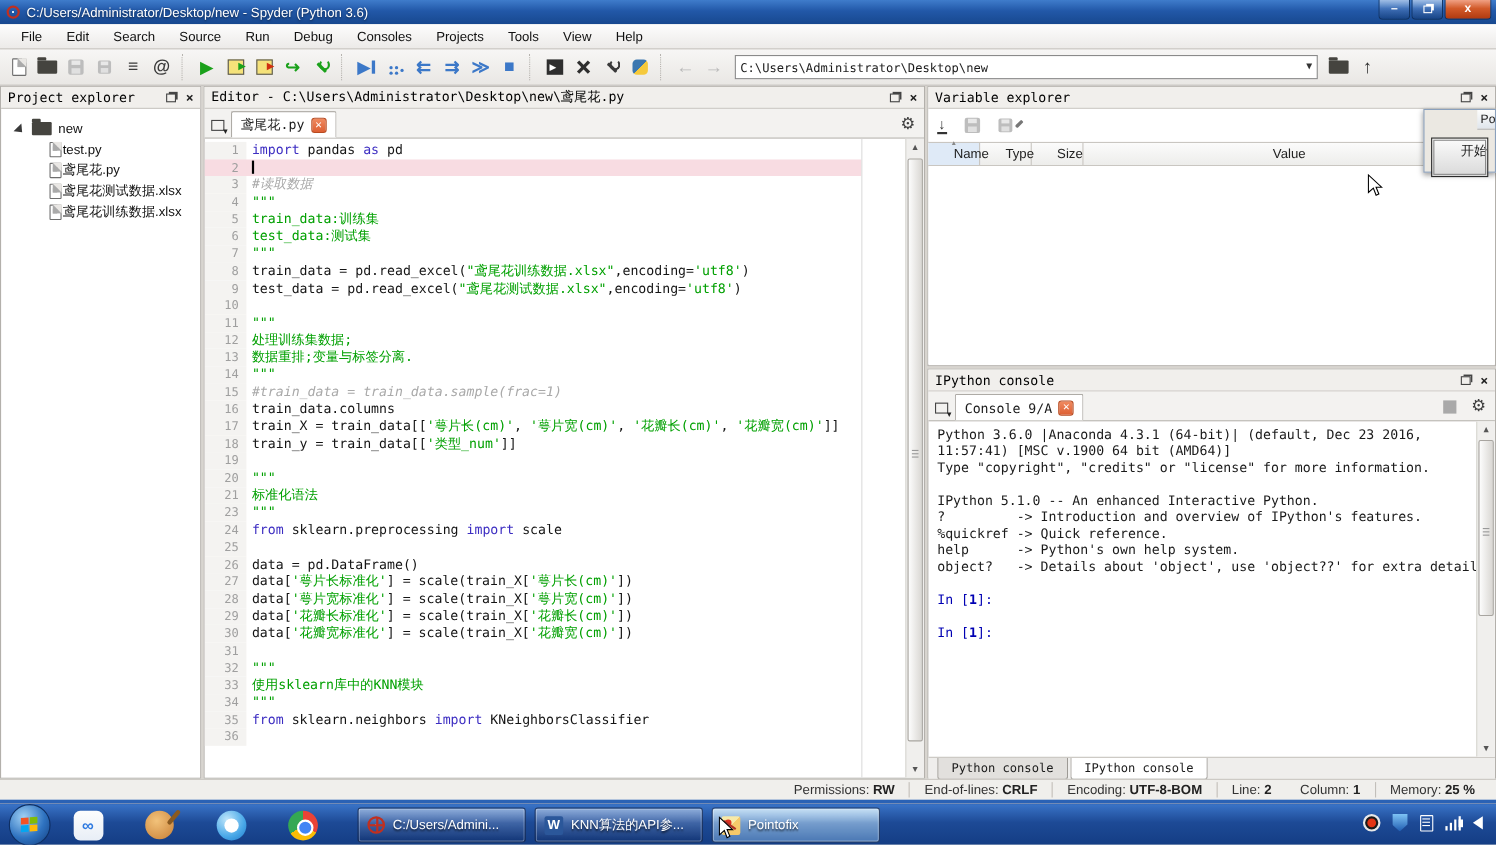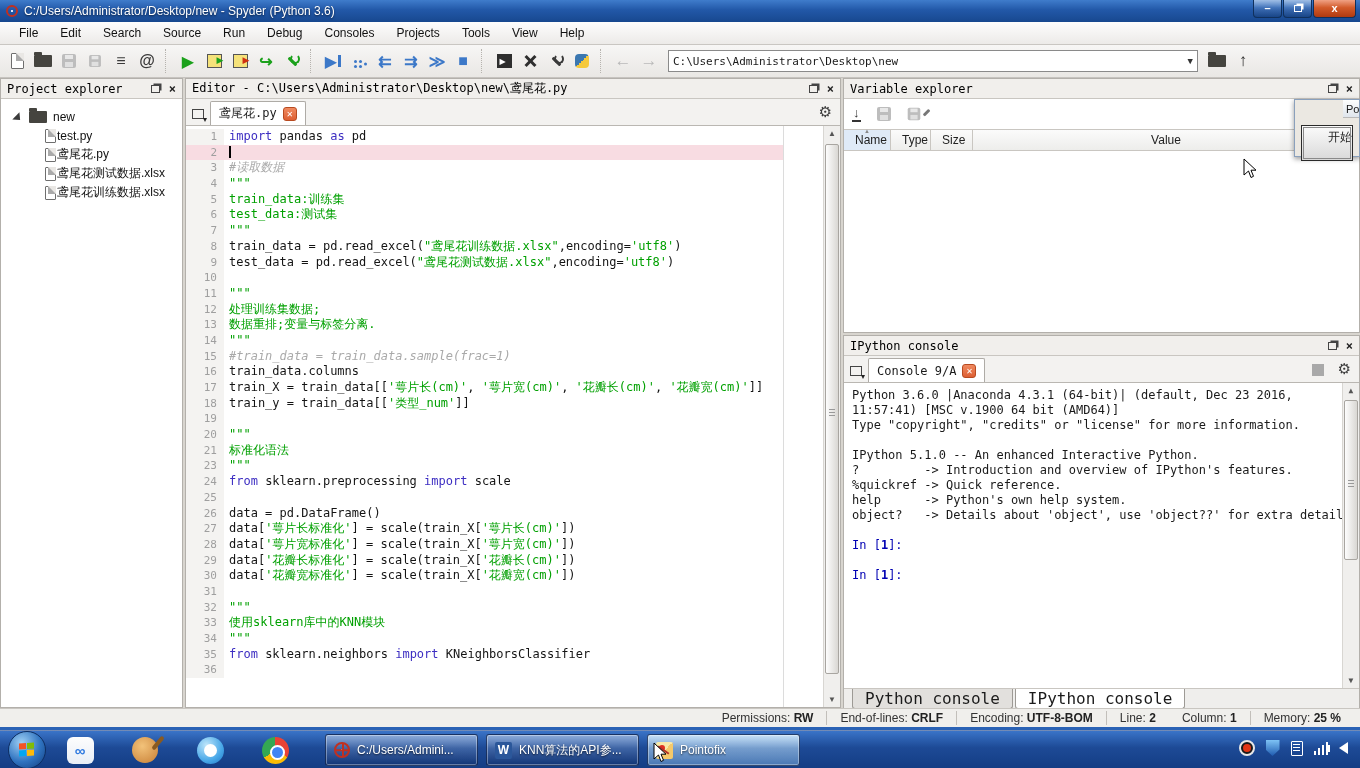--- a/index.html
+++ b/index.html
@@ -99,40 +99,40 @@
   .vs-thumb { position:absolute; left:1px; right:1px; background:linear-gradient(90deg,#fdfdfd,#d9d7d3); border:1px solid #a8a5a0; border-radius:2px; }
   .vs-grip { position:absolute; left:3px; right:3px; top:50%; height:7px; border-top:1px solid #999; border-bottom:1px solid #999; }
   .vs-grip::after { content:''; position:absolute; left:0; right:0; top:2px; border-top:1px solid #999; }
   .ed-scroll .vs-thumb { top:18px; height:530px; }
 
   .p-var { left:843px; top:0; width:517px; height:255px; }
   .var-tools { height:30px; display:flex; align-items:center; gap:16px; padding-left:8px; background:#fff; }
   .imp-ic { display:inline-block; border-bottom:2px solid #333; padding:0 1px 1px; font-weight:bold; color:#333; font-size:13px; line-height:12px; }
   .pencil { display:inline-block; width:8px; height:2.5px; background:#777; transform:rotate(-45deg) translate(-2px,4px); border-radius:1px; }
   .var-cols { height:22px; display:flex; border-top:1px solid #c9c6c1; border-bottom:1px solid #c9c6c1; background:linear-gradient(#fbfbfb,#ededeb); }
-  .vcol { border-right:1px solid #c9c6c1; display:flex; align-items:center; padding:0 11px; position:relative; font-size:12px; color:#222; }
+  .vcol { border-right:1px solid #c9c6c1; display:flex; align-items:center; padding:0 23px; position:relative; font-size:12px; color:#222; }
   .vcol-0 { width:47px; background:#dfeaf7; }
   .vcol-1 { width:40px; } .vcol-2 { width:42px; }
   .vcol-3 { flex:1; justify-content:center; border-right:none; }
   .sort { position:absolute; top:-2px; left:50%; transform:translateX(-50%); font-size:6px; color:#888; }
 
   
   .poin { position:absolute; right:-1px; top:20px; width:66px; height:58px; background:#ebe8e2; border:1px solid #8aa0bc; box-shadow:0 2px 5px rgba(0,0,0,.4); }
   .poin-title { height:18px; display:flex; align-items:center; padding:0 3px; background:linear-gradient(#fdfdfc,#dfe5ec); border-bottom:1px solid #b9b9b9; font-size:11px;margin-left:48px; }
   .poin-title .sp { flex:1; }
   .poin-x { width:14px; height:13px; background:linear-gradient(#f0a184,#d86a3a); border:1px solid #b5512a; border-radius:2px; color:#fff; font-size:9px; font-weight:bold; text-align:center; line-height:11px; }
   .poin-btn { display:block; margin:7px auto 0; width:52px; height:36px; background:linear-gradient(#fbfbfb,#d9d9d9); border:1px solid #2a2a2a; outline:1px solid #8a8a8a; outline-offset:-3px; font-size:12px; text-align:right; line-height:22px;padding-left:17px; }
 
   .p-con { left:843px; top:257px; width:517px; height:373px; }
   .con-out { position:relative; height:305px; font-family:"DejaVu Sans Mono",monospace; font-size:12px; padding:5px 8px; overflow:hidden; }
   .cout-line { white-space:pre; height:15px; line-height:15px; color:#1a1a1a; }
   .p-a { color:#0000b3; } .p-n { color:#0000b3; font-weight:bold; }
   .con-scroll .vs-thumb { top:17px; height:160px; }
   .con-tabs { height:21px; display:flex; align-items:stretch; padding-left:8px; background:#efeeec; border-top:1px solid #c9c6c1; }
-  .ctab { border:1px solid #9d9a95; border-top:none; border-radius:0 0 3px 3px; padding:0 12px; font-family:"DejaVu Sans Mono",monospace; font-size:16px; display:flex; align-items:center; background:#e2e0dd; margin-right:2px; }
+  .ctab { border:1px solid #9d9a95; border-top:none; border-radius:0 0 3px 3px; padding:0 12px; font-family:"DejaVu Sans Mono",monospace; font-size:11px; display:flex; align-items:center; background:#e2e0dd; margin-right:2px; }
   .ctab.active { background:#fff; }
   .stop-sq { width:12px; height:12px; background:#a9a9a9; display:inline-block; }
 
   
   .statusbar { position:absolute; left:0; top:708px; width:1360px; height:22px; background:#f0efec;
     border-top:1px solid #c9c6c1; border-bottom:3px solid #2a62b5; display:flex; align-items:center; justify-content:flex-end; padding-right:6px; }
   .sitem { padding:0 13px; font-size:12px; color:#333; white-space:nowrap; }
   .sval { font-weight:bold; color:#222; }
   .ssep { width:1px; height:14px; background:#c2bfba; }
 

